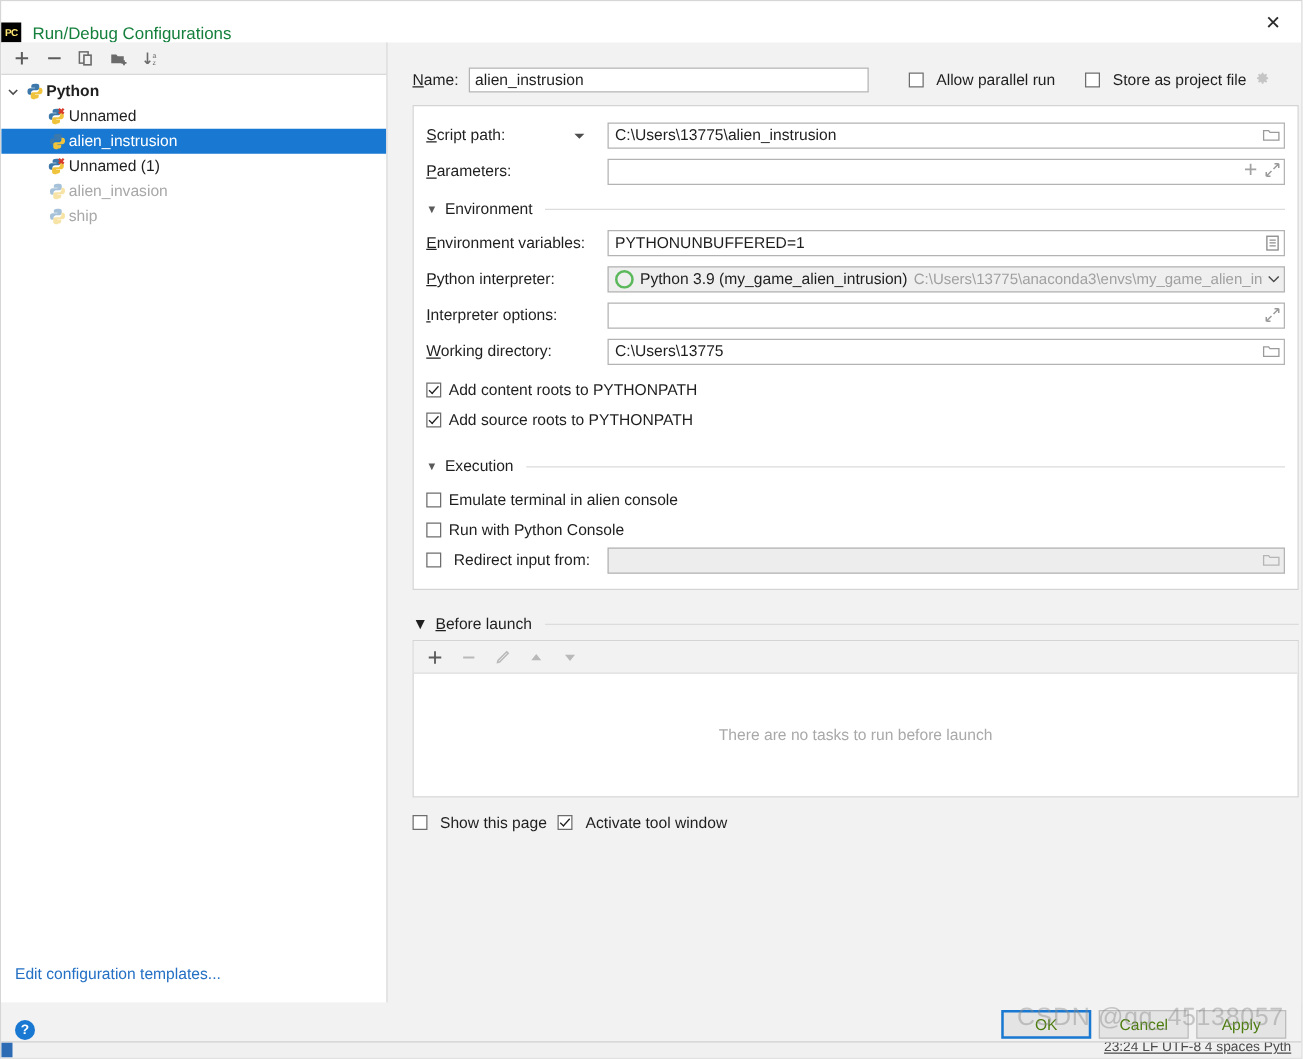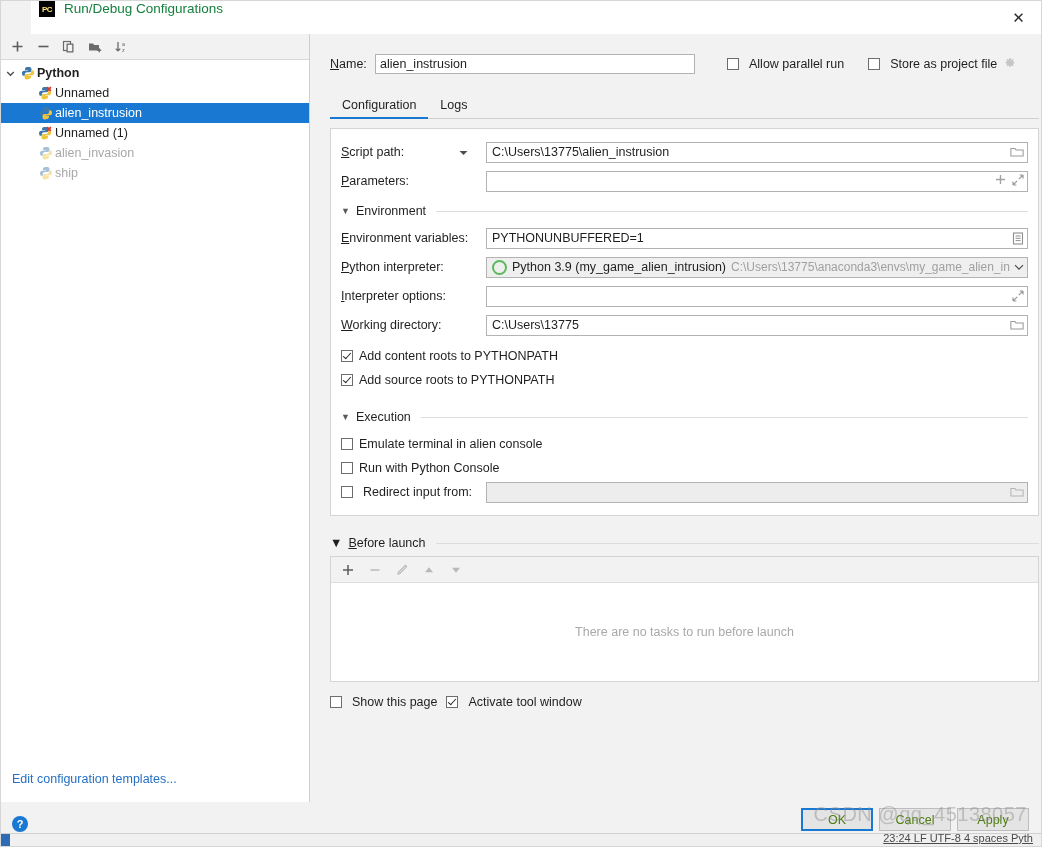--- a/index.html
+++ b/index.html
@@ -28,24 +28,23 @@
     border: 1px solid #d6d6d6;
     box-sizing: border-box;
   }
 
   
   .titlebar {
     height: 33px;
     min-height: 33px;
     background: #ffffff;
     display: flex;
-    align-items: flex-start;
-    padding-left: 8px;
+    align-items: flex-end;
+    padding-left: 0;
     position: relative;
-    margin-left: 30px;
   }
   .pc-icon {
     width: 16px; height: 16px;
     background: #000000;
     color: #ffe873;
     font-size: 8px;
     font-weight: bold;
     font-family: "Liberation Sans", sans-serif;
     display: flex;
     align-items: center;
@@ -618,24 +617,20 @@
           <span class="chk"></span>
           <span class="lbl">Store as project file</span>
         </span>
         <span class="gear">
           <svg width="13" height="13" viewBox="0 0 16 16">
             <path d="M8 5.2a2.8 2.8 0 100 5.6 2.8 2.8 0 000-5.6zm6.2 2.1l-1.5-.3-.4-1 .9-1.3-1.1-1.1-1.3.9-1-.4-.3-1.5H7.9l-.3 1.5-1 .4-1.3-.9-1.1 1.1.9 1.3-.4 1-1.5.3v1.5l1.5.3.4 1-.9 1.3 1.1 1.1 1.3-.9 1 .4.3 1.5h1.6l.3-1.5 1-.4 1.3.9 1.1-1.1-.9-1.3.4-1 1.5-.3z" fill="#8f8f8f"></path>
           </svg>
         </span>
       </div>
 
-      <div class="tabs">
-        <div class="tab active">Configuration</div>
-        <div class="tab">Logs</div>
-      </div>
 
       <div class="card">
 
         <div class="frow">
           <span class="flabel lbl">
             <span class="uline">S</span>cript path:
             <span class="caret">
               <svg width="9" height="6" viewBox="0 0 9 6">
                   <path d="M0.5 1l4 4 4-4z" fill="#4d4d4d"></path>
                 </svg>

